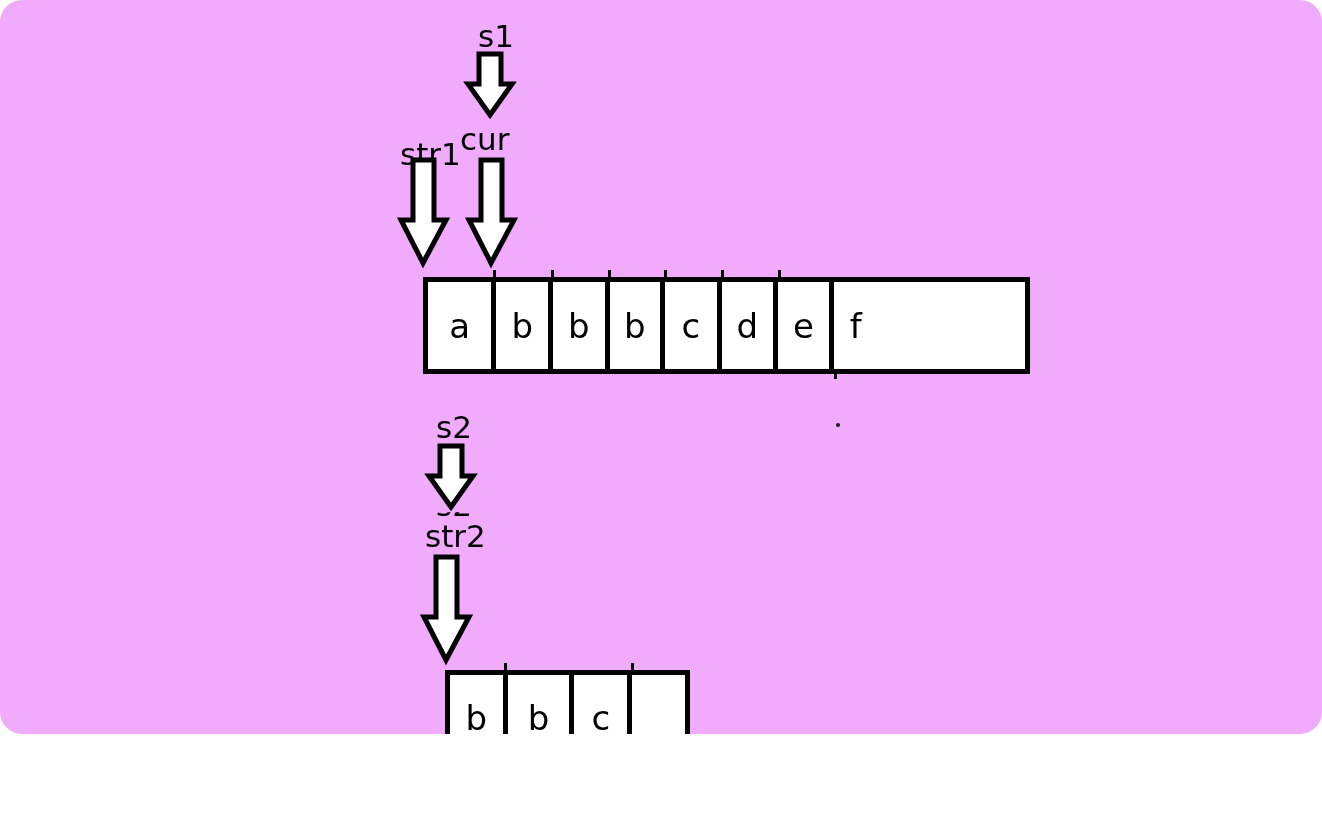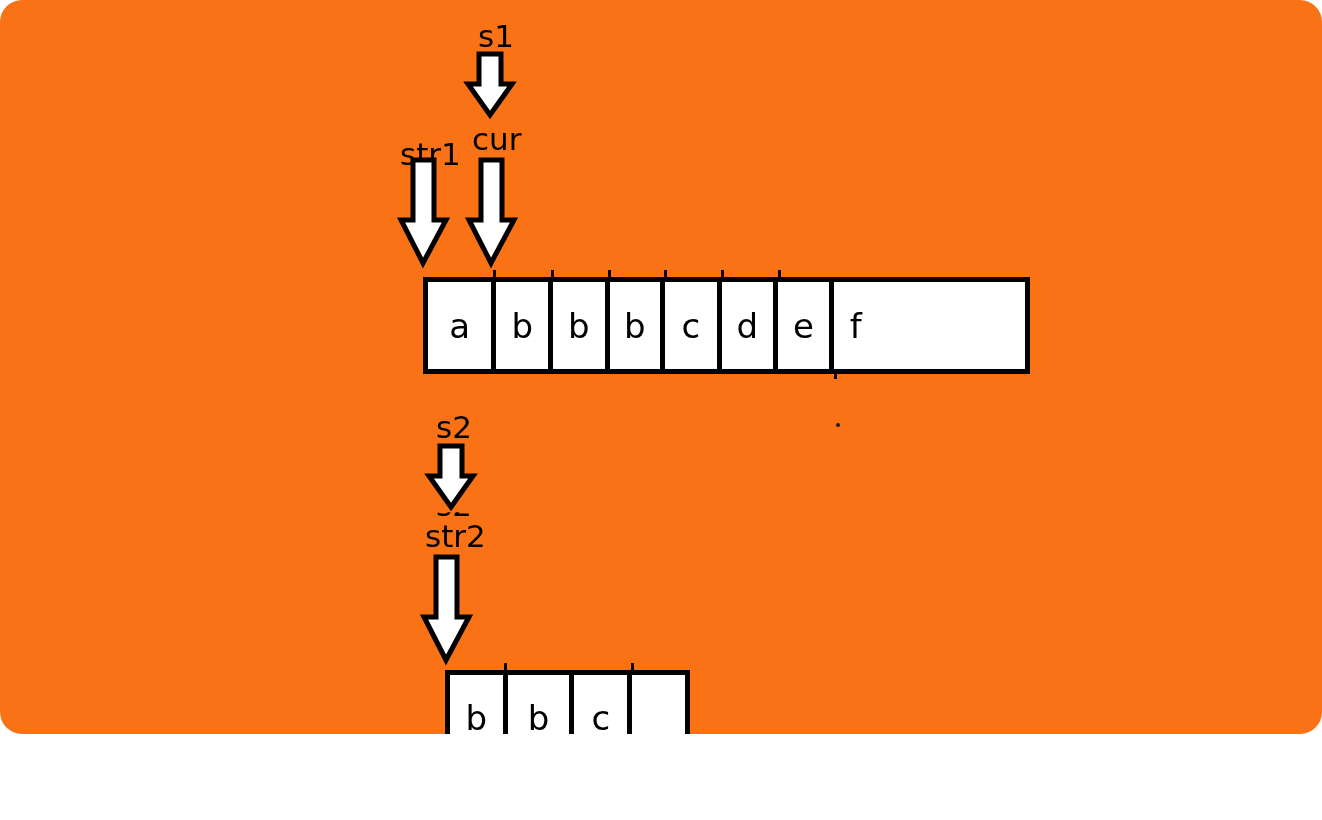--- a/index.html
+++ b/index.html
@@ -8,21 +8,21 @@
     padding: 0;
     background: #ffffff;
   }
   body {
     font-family: "DejaVu Sans", sans-serif;
   }
   #canvas {
     position: relative;
     width: 1322px;
     height: 734px;
-    background: #f97316;
+    background: #f0abfc;
     overflow: hidden;
     border-radius: 22px;
   }
   .label {
     position: absolute;
     color: #000000;
     font-family: "DejaVu Sans", sans-serif;
     font-size: 31px;
     line-height: 1;
     white-space: nowrap;
@@ -102,21 +102,21 @@
   </div>
 
   <div class="label" style="left:400px; top:139px;">str1</div>
 
   <div class="arrow" style="left:399px; top:158px;">
     <svg width="50" height="108" viewBox="0 0 50 108">
       <path d="M 14 2 L 35 2 L 35 62 L 47 62 L 24 105 L 2 62 L 14 62 Z" fill="#ffffff" stroke="#000000" stroke-width="5" stroke-linejoin="miter" stroke-linecap="square"></path>
     </svg>
   </div>
 
-  <div class="label" style="left:472px; top:124px;">cur</div>
+  <div class="label" style="left:460px; top:124px;">cur</div>
 
   <div class="arrow" style="left:467px; top:158px;">
     <svg width="50" height="108" viewBox="0 0 50 108">
       <path d="M 14 2 L 35 2 L 35 62 L 47 62 L 24 105 L 2 62 L 14 62 Z" fill="#ffffff" stroke="#000000" stroke-width="5" stroke-linejoin="miter" stroke-linecap="square"></path>
     </svg>
   </div>
 
   <div class="cell-array" id="array1" style="left:423px; top:277px; width:607px; height:97px;">
       <div class="cell" style="width: 69px;">
         <span class="cell-text">a</span>

